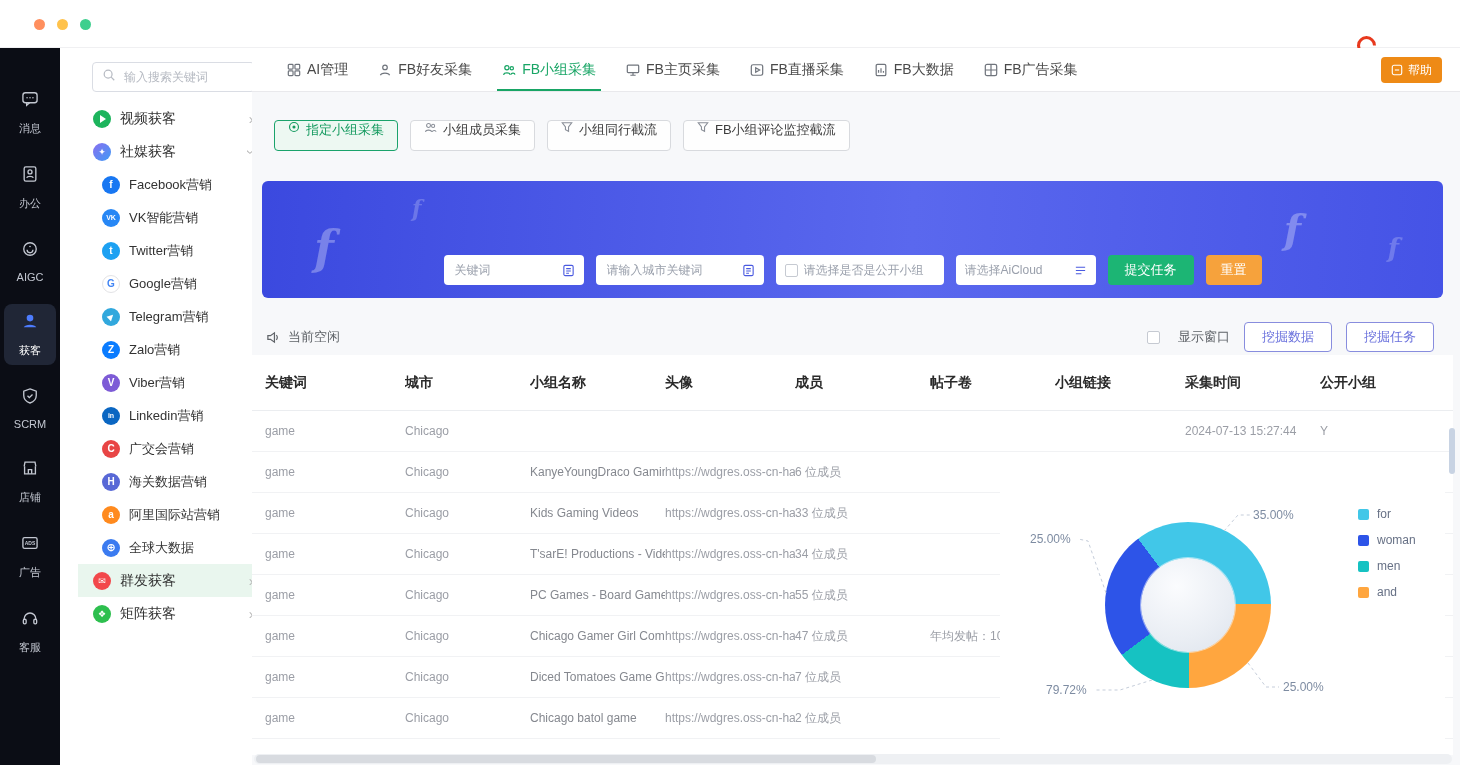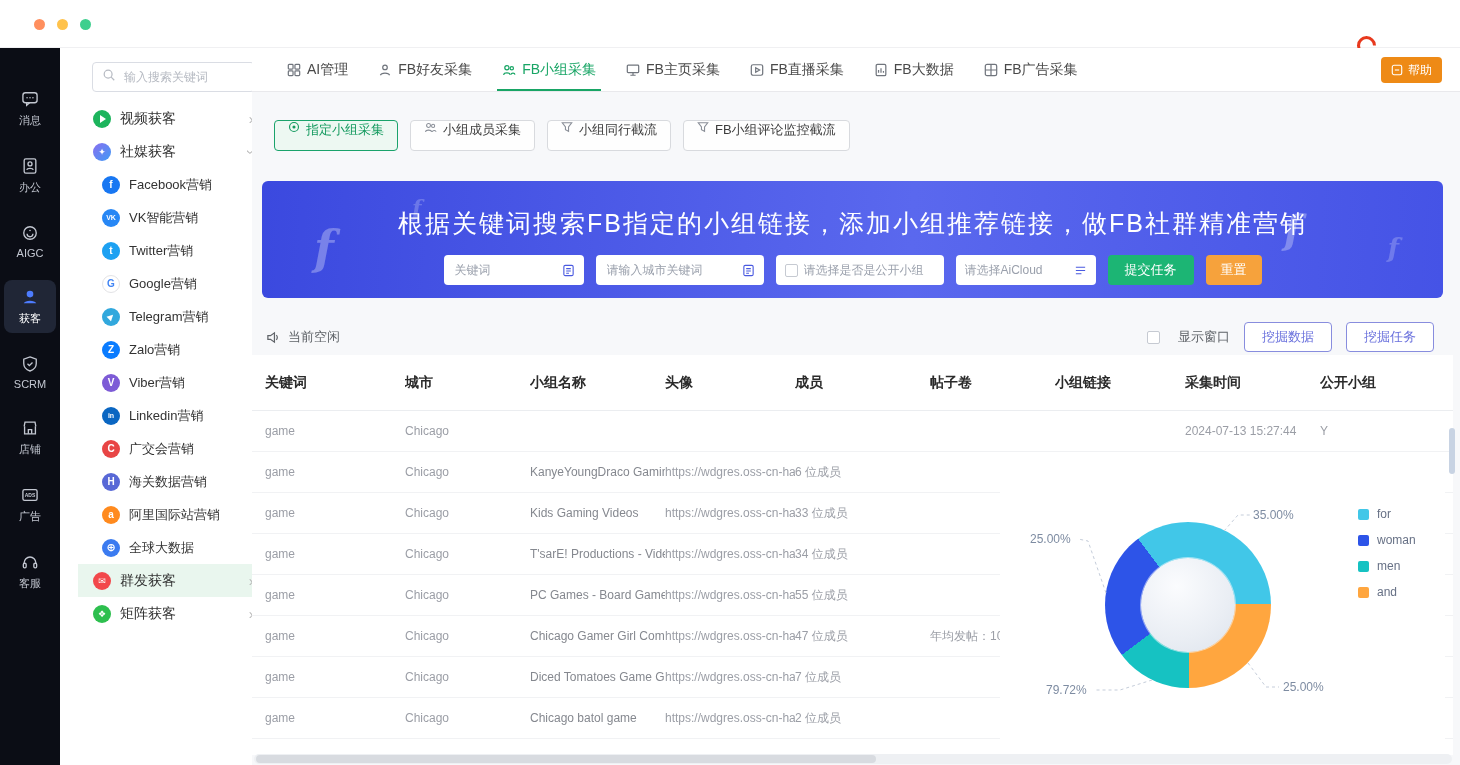--- a/index.html
+++ b/index.html
@@ -11,21 +11,21 @@
   .topbar{position:absolute;left:0;top:0;right:0;height:48px;background:#fff;border-bottom:1px solid #f0f0f2;}
   .dots{position:absolute;left:34px;top:19px;display:flex;gap:12px;}
   .dot{width:11px;height:11px;border-radius:50%;}
   .dot1{background:#ff8f5e;} .dot2{background:#ffc24b;} .dot3{background:#3ecf8e;}
   .logo{position:absolute;right:24px;top:11px;display:flex;align-items:center;gap:6px;}
   .logo-icon{width:19px;height:19px;border:3.5px solid #e8391d;border-right-color:transparent;border-radius:50%;transform:rotate(45deg);}
   .logo-text{font-size:17px;font-weight:700;color:#ef4444;letter-spacing:1px;margin-top:45px;}
 
   
   .nav1{position:absolute;left:0;top:48px;width:60px;bottom:0;background:#0b0d15;display:flex;flex-direction:column;align-items:center;padding-top:34px;gap:14px;}
-  .n1item{width:52px;border-radius:8px;display:flex;flex-direction:column;align-items:center;gap:4px;padding:7px 0;color:#c3c7d1;font-size:11px;cursor:pointer;}
+  .n1item{width:52px;border-radius:8px;display:flex;flex-direction:column;align-items:center;gap:12px;padding:7px 0;color:#c3c7d1;font-size:11px;cursor:pointer;}
   .n1item svg{display:block;}
   .n1item.active{background:#202636;color:#fff;}
   .n1item.active .n1ic{color:#4d7cfe;}
   .n1ic{color:#c3c7d1;}
 
   
   .nav2{position:absolute;left:60px;top:48px;width:192px;bottom:16px;background:#fff;border-right:1px solid #ececee;margin-left:18px;}
   .searchbox{margin:14px 14px 10px;height:30px;border:1px solid #dadde4;border-radius:4px;display:flex;align-items:center;padding:0 9px;gap:6px;background:#fff;}
   .searchbox input{border:none;outline:none;flex:1;min-width:0;font-size:12px;color:#333;background:transparent;}
   .searchbox input::placeholder{color:#b6bac2;}
@@ -426,21 +426,20 @@
           </svg>
         <span>FB小组评论监控截流</span>
       </button>
     </div>
 
     <div class="banner">
       <span class="fdeco fd1"></span>
       <span class="fdeco fd2"></span>
       <span class="fdeco fd3"></span>
       <span class="fdeco fd4"></span>
-      <div class="bhead">根据关键词搜索FB指定的小组链接，添加小组推荐链接，做FB社群精准营销</div>
       <div class="bform">
         <div class="fld w1">
           <input placeholder="关键词" style="">
           <span class="ficon">
               <svg viewBox="0 0 14 14" width="13" height="13" fill="none" stroke="currentColor" stroke-width="1.2">
                 <rect x="2" y="1.5" width="10" height="11" rx="1.5"></rect>
                 <path d="M4.5 5h5M4.5 7.5h5M4.5 10h3"></path>
               </svg>
             </span>
         </div>

